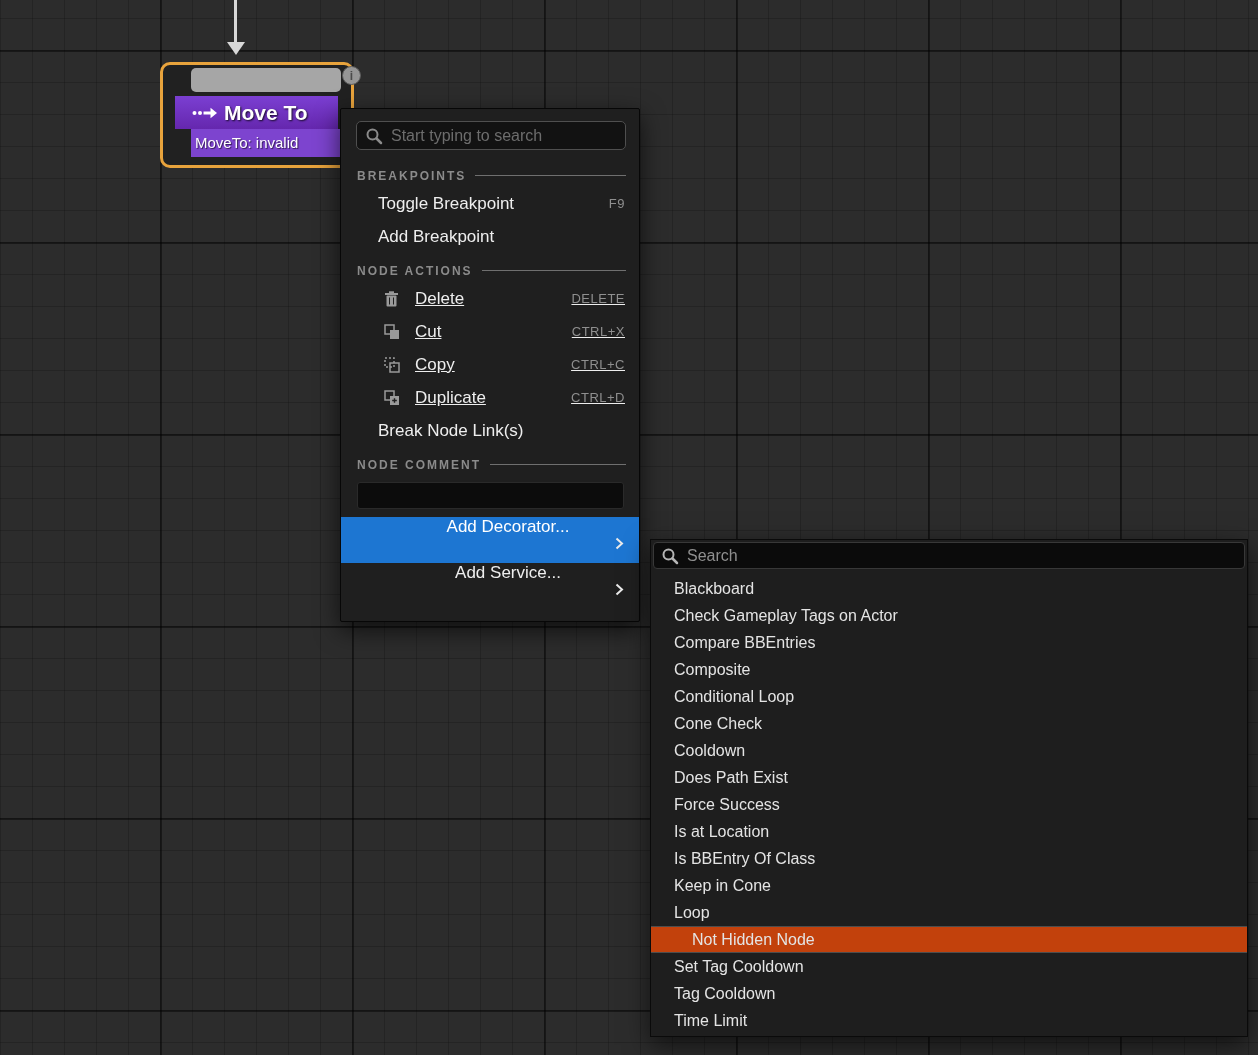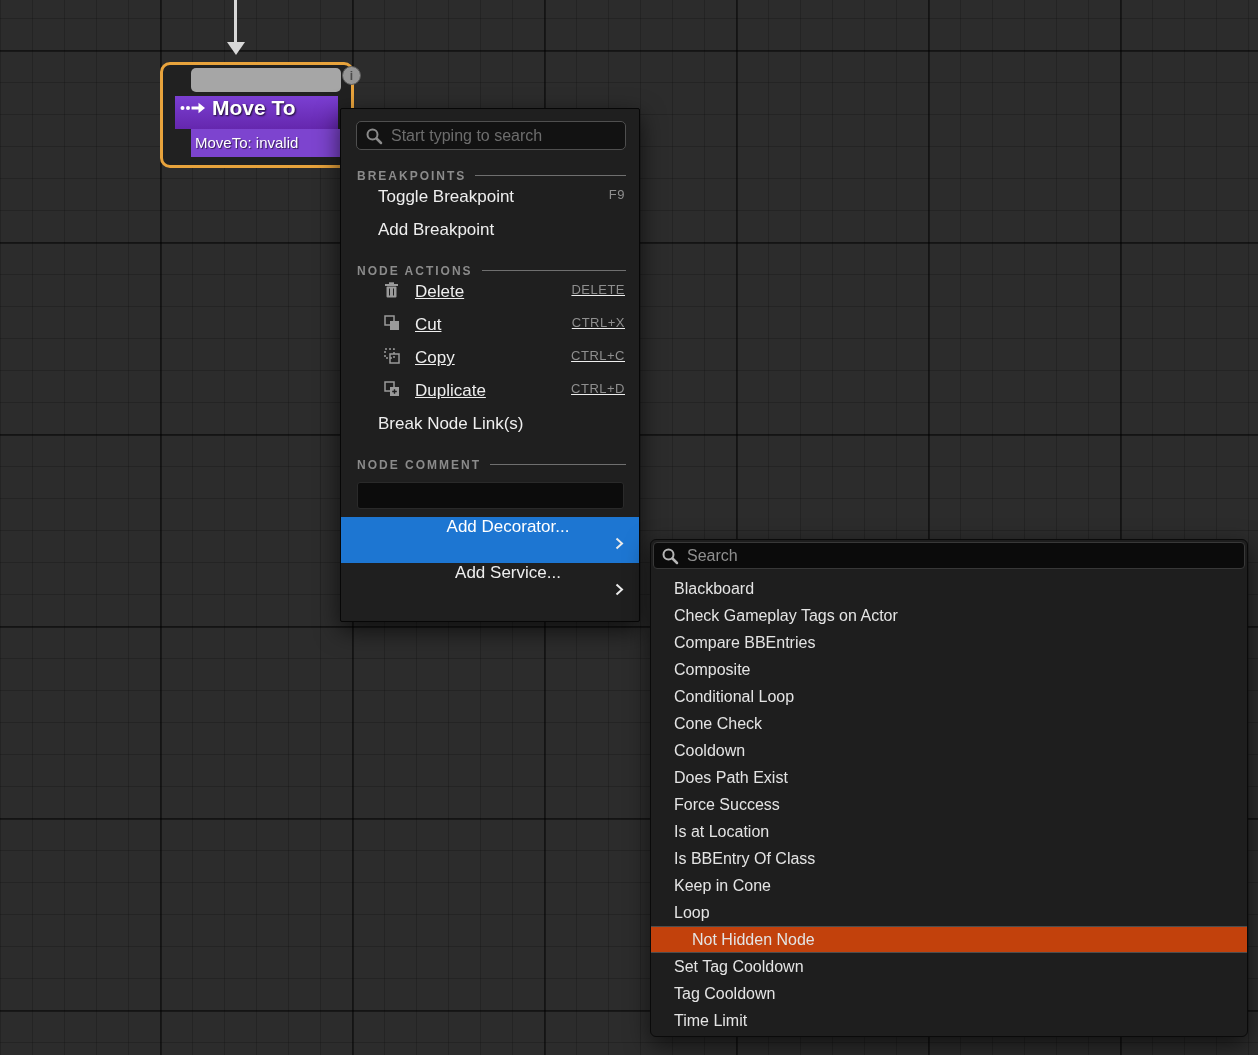--- a/index.html
+++ b/index.html
@@ -28,57 +28,57 @@
   .node { position:absolute; left:160px; top:62px; width:194px; height:106px;
     border:3px solid #E8A33C; border-radius:10px; background:#212121; }
   .node-topbar { position:absolute; left:28px; top:3px; width:150px; height:24px;
     background:#a6a6a6; border-radius:5px; }
   .node-badge { position:absolute; left:179px; top:1px; width:19px; height:19px;
     border-radius:50%; background:#969696; border:1px solid #5c5c5c;
     color:#4a4a4a; font-size:12px; font-weight:bold;
     display:flex; align-items:center; justify-content:center; }
   .node-header { position:absolute; left:12px; top:31px; width:163px; height:33px;
     background:linear-gradient(#7b3fd2,#6527ae);
-    display:flex; align-items:flex-start; gap:6px; padding:0 5px;
+    display:flex; align-items:center; gap:6px; padding:0 17px;
     color:#fff; font-size:21px; font-weight:bold;
     text-shadow:1px 1px 2px rgba(0,0,0,0.8); white-space:nowrap; }
   .node-subtitle { position:absolute; left:28px; top:64px; width:163px; height:28px;
     background:#7d44cf; color:#fff; font-size:15px; line-height:28px; padding-left:4px;
     text-shadow:1px 1px 1px rgba(0,0,0,0.6); white-space:nowrap; }
 
   
   .context-menu { position:absolute; left:340px; top:108px; width:300px;
     background:#1f1f1f; border:1px solid #070707; border-radius:2px;
     box-shadow:0 8px 24px rgba(0,0,0,0.65); padding-bottom:12px; z-index:5; }
   .cm-search { position:relative; margin:12px 13px 8px 15px; }
   .cm-search input { width:100%; height:29px; background:#121212;
     border:1px solid #4f4f4f; border-radius:5px; color:#fde047; font-size:16px;
     padding:0 8px 0 34px; outline:none; }
   .cm-search input::placeholder { color:#6d6d6d; }
   .cm-search .mag { position:absolute; left:9px; top:6px; line-height:0; }
   .cm-section { display:flex; align-items:center; padding:10px 13px 4px 16px; height:29px; }
   .cm-section .hdr { color:#8b8b8b; font-size:12px; font-weight:bold; letter-spacing:2px; }
   .cm-section .rule { flex:1; height:1px; background:#6f6f6f; margin-left:9px; }
-  .cm-item { display:flex; height:33px; padding:0 14px 0 37px;
+  .cm-item { display:flex; align-items:center; height:33px; padding:0 14px 0 37px;
     color:#eeeeee; font-size:17px; cursor:default; }
   .cm-item.has-icon { padding-left:43px;text-decoration:underline; }
   .cm-item .ico { width:17px; margin-right:14px; display:flex; line-height:0; }
   .cm-item .sc { margin-left:auto; color:#8f8f8f; font-size:13px; letter-spacing:0.5px; }
   .cm-comment { margin:6px 15px 8px 16px; height:27px; }
   .cm-comment input { width:100%; height:27px; background:#0c0c0c;
     border:1px solid #2a2a2a; border-radius:3px; color:#ddd; padding:0 6px;
     font-size:14px; outline:none; }
   .cm-fly { display:flex; align-items:center; height:46px; padding:0 15px 0 51px;
     color:#eeeeee; font-size:17px; cursor:default;flex-direction:column; }
   .cm-fly.hl { background:#1d76d2; color:#ffffff; }
   .cm-fly .chev { margin-left:auto; line-height:0; }
 
   
   .submenu { position:absolute; left:650px; top:539px; width:598px;
-    background:#1e1e1e; border:1px solid #0a0a0a; border-radius:6px;
+    background:#1e1e1e; border:1px solid #0a0a0a; border-radius:0;
     box-shadow:0 8px 24px rgba(0,0,0,0.6); padding:2px 0 2px 0; z-index:6; }
   .sm-search { position:relative; margin:0 2px 6px 2px; }
   .sm-search input { width:100%; height:27px; background:#0b0b0b;
     border:1px solid #383838; border-radius:4px; color:#ccc; font-size:16px;
     padding:0 8px 0 33px; outline:none; }
   .sm-search input::placeholder { color:#8f8f8f; }
   .sm-search .mag { position:absolute; left:8px; top:5px; line-height:0; }
   .sm-item { height:27px; line-height:27px; padding-left:23px; color:#e4e4e4;
     font-size:16px; white-space:nowrap; cursor:default; }
   .sm-item.hl { background:#c2410c; box-shadow:inset 0 1px 0 #4d4d4d, inset 0 -1px 0 #4d4d4d;padding-left:41px; }

